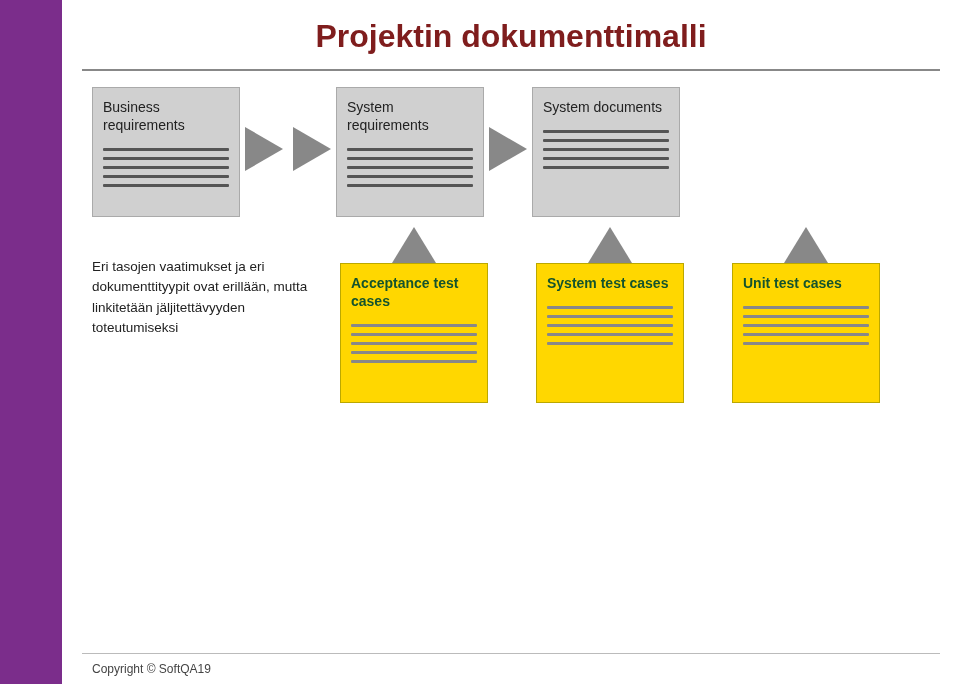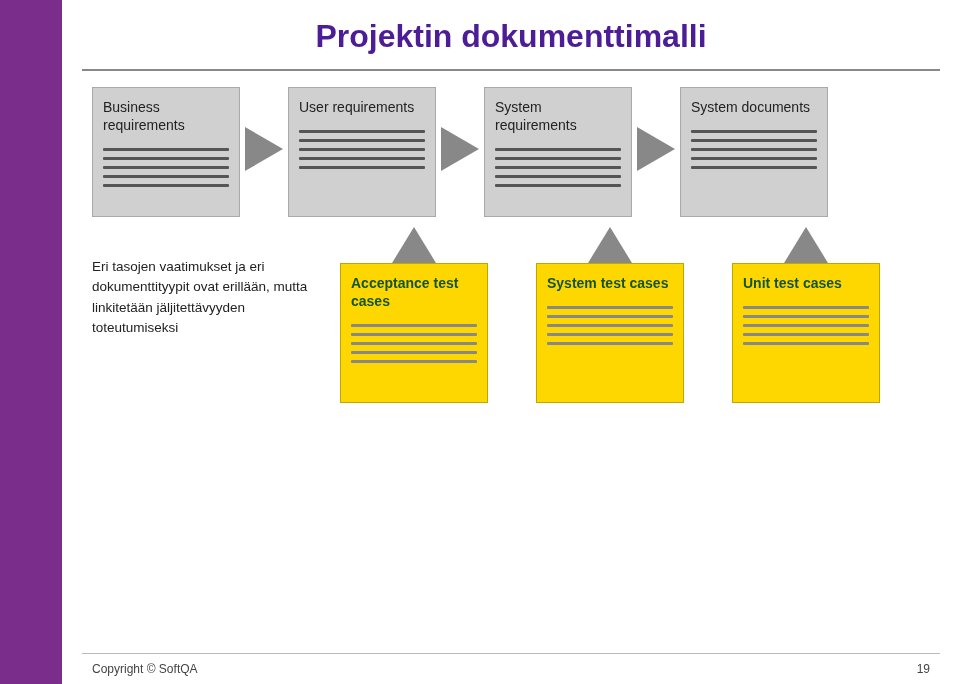--- a/index.html
+++ b/index.html
@@ -31,21 +31,21 @@
     }
 
     .title-section {
       text-align: center;
       padding: 18px 0 14px 0;
     }
 
     .title-section h1 {
       font-size: 32px;
       font-weight: bold;
-      color: #4c1d95;
+      color: #7f1d1d;
     }
 
     .divider-line {
       border: none;
       border-top: 2px solid #888;
       margin: 0 0 16px 0;
     }
 
     
     .docs-row {
@@ -190,21 +190,20 @@
     }
 
     .test-spacer {
       width: 48px;
     }
 
     .footer {
       border-top: 1.5px solid #bbb;
       padding: 8px 10px;
       display: flex;
-      justify-content: space-between;
       align-items: center;
       font-size: 12px;
       color: #444;
       margin-top: auto;
     }
 
     .footer-copyright {
       font-size: 12px;
       color: #444;
     }
@@ -235,30 +234,20 @@
         <div class="doc-line"></div>
         <div class="doc-line"></div>
         <div class="doc-line"></div>
       </div>
     </div>
 
     <div class="arrow-container">
       <div class="arrow-right"></div>
     </div>
 
-    <div class="doc-card">
-      <div class="doc-card-title">User requirements</div>
-      <div class="doc-lines">
-        <div class="doc-line"></div>
-        <div class="doc-line"></div>
-        <div class="doc-line"></div>
-        <div class="doc-line"></div>
-        <div class="doc-line"></div>
-      </div>
-    </div>
 
     <div class="arrow-container">
       <div class="arrow-right"></div>
     </div>
 
     <div class="doc-card">
       <div class="doc-card-title">System requirements</div>
       <div class="doc-lines">
         <div class="doc-line"></div>
         <div class="doc-line"></div>

